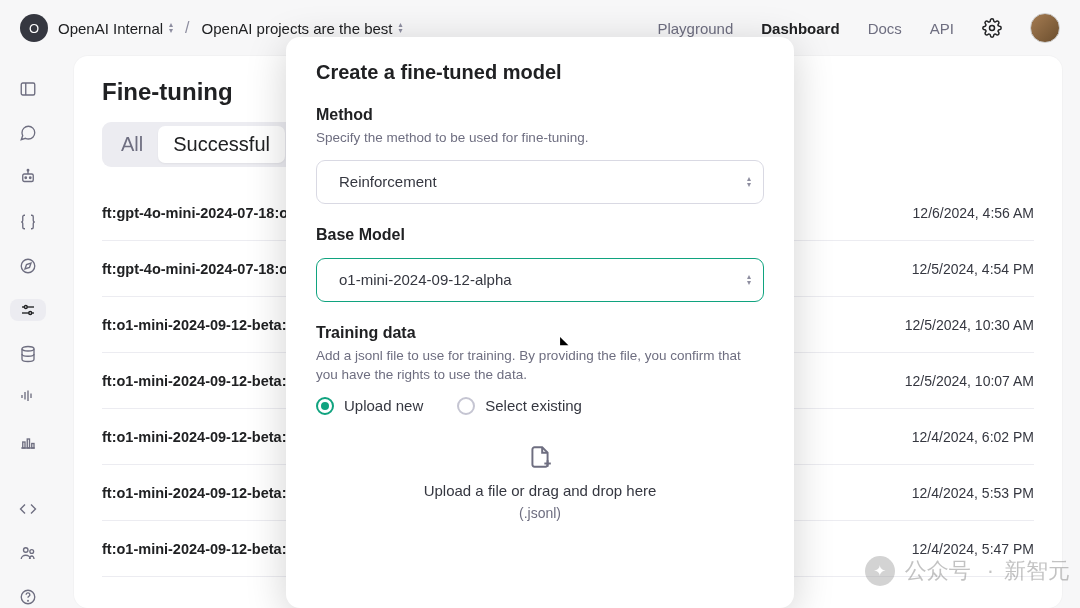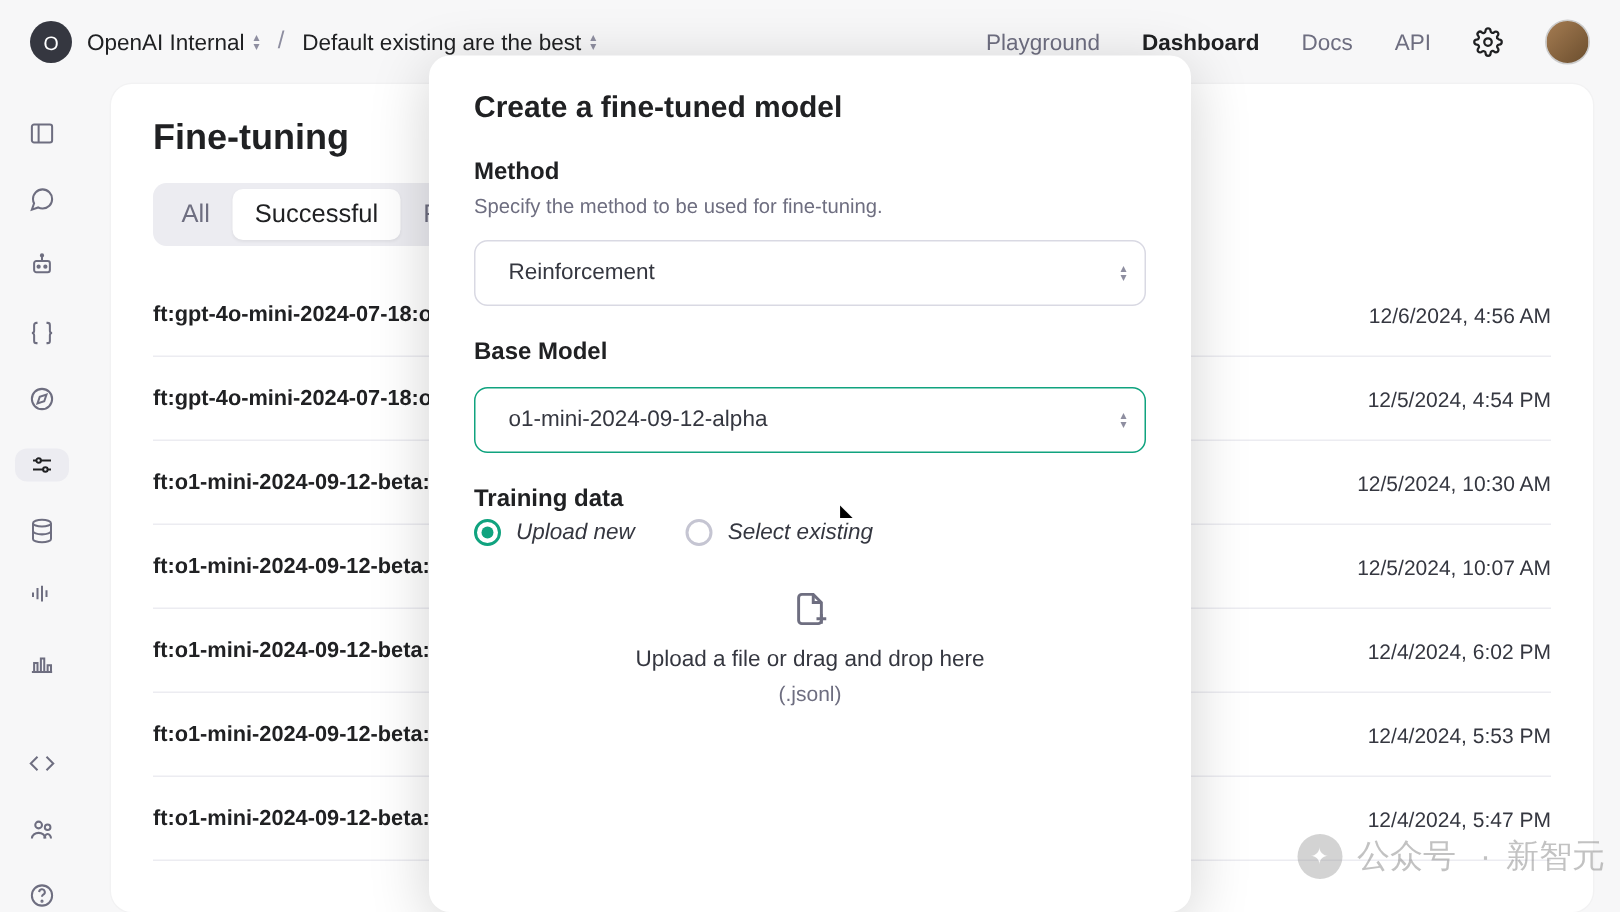--- a/index.html
+++ b/index.html
@@ -29,40 +29,40 @@
   .panel { background: #fff; border-radius: 14px; padding: 22px 28px; height: 100%; overflow: hidden; box-shadow: 0 0 0 1px rgba(0,0,0,0.02); }
   .panel-head { display: flex; align-items: center; margin-bottom: 6px; }
   .page-title { font-size: 24px; font-weight: 700; }
   .panel-actions { margin-left: auto; display: flex; gap: 10px; }
   .btn { height: 38px; border-radius: 9px; border: none; font-size: 14.5px; font-weight: 500; display: inline-flex; align-items: center; gap: 7px; padding: 0 15px; cursor: pointer; }
   .btn-secondary { background: #ececf1; color: #202123; }
   .btn-primary { background: #10a37f; color: #fff; font-weight: 600; }
   .plus { font-size: 17px; font-weight: 700; line-height: 1; }
   
   .tabs { display: flex; gap: 0; margin-top: 16px; background: #ececf1; border-radius: 9px; padding: 4px; width: fit-content; }
-  .tab { padding: 7px 15px; border-radius: 7px; font-size: 17px; color: #6e6e80; cursor: pointer; }
+  .tab { padding: 7px 15px; border-radius: 7px; font-size: 20px; color: #6e6e80; cursor: pointer; }
   .tab.active { background: #fff; color: #202123; font-weight: 500; box-shadow: 0 1px 2px rgba(0,0,0,0.05); }
   
   .job-list { margin-top: 18px; }
   .job-row { display: flex; align-items: center; height: 56px; border-bottom: 1px solid #ececf1; }
   .job-name { font-size: 14.5px; font-weight: 600; color: #202123; white-space: nowrap; overflow: hidden; text-overflow: ellipsis; }
   .job-date { margin-left: auto; font-size: 14px; color: #353740; white-space: nowrap; }
   
   
   .modal-scrim { position: absolute; inset: 0; background: rgba(255,255,255,0); }
   .modal { position: absolute; left: 50%; top: 37px; transform: translateX(-50%); width: 508px; background: #fff; border-radius: 14px; box-shadow: 0 8px 40px rgba(0,0,0,0.18); padding: 24px 30px 30px; height: 571px; overflow: hidden; }
   .modal-title { font-size: 20px; font-weight: 700; margin-bottom: 22px; }
   .field-label { font-size: 16px; font-weight: 700; margin-bottom: 4px; }
   .field-desc { font-size: 13.5px; color: #6e6e80; line-height: 1.45; margin-bottom: 12px; }
   .select { width: 100%; height: 44px; border: 1px solid #d9d9e3; border-radius: 9px; background: #fff; display: flex; align-items: center; padding: 0 22px; font-size: 15px; color: #353740; position: relative; cursor: pointer; margin-bottom: 22px; }
   .select.focused { border: 1.5px solid #10a37f; }
   .select .updown { position: absolute; right: 12px; }
   
   .radio-row { display: flex; gap: 34px; align-items: center; margin-bottom: 20px; }
-  .radio-opt { display: flex; align-items: center; gap: 10px; cursor: pointer; font-size: 15px; color: #353740; font-style: italic; }
+  .radio-opt { display: flex; align-items: center; gap: 10px; cursor: pointer; font-size: 15px; color: #353740; }
   .radio-ring { width: 18px; height: 18px; border-radius: 50%; border: 2px solid #c5c5d2; display: flex; align-items: center; justify-content: center; }
   .radio-opt.selected .radio-ring { border-color: #10a37f; }
   .radio-dot { width: 8px; height: 8px; border-radius: 50%; background: #10a37f; display: none; }
   .radio-opt.selected .radio-dot { display: block; }
   
   .dropzone { border: 1px dashed transparent; border-radius: 10px; text-align: center; padding: 8px 10px 14px; }
   .dz-icon { margin: 0 auto 12px; width: 26px; height: 26px; color: #6e6e80; }
   .dz-text { font-size: 15px; color: #353740; margin-bottom: 6px; }
   .dz-sub { font-size: 14px; color: #6e6e80; }
   
@@ -82,21 +82,21 @@
     </div>
   <div class="org-name">
     <span>OpenAI Internal</span>
     <span class="updown">
         <span>▴</span>
         <span>▾</span>
       </span>
   </div>
   <span class="crumb-sep">/</span>
   <div class="project-name">
-    <span>Default existing are the best</span>
+    <span>OpenAI projects are the best</span>
     <span class="updown">
         <span>▴</span>
         <span>▾</span>
       </span>
   </div>
   <div class="topnav">
     <a>Playground</a>
     <a class="active">Dashboard</a>
     <a>Docs</a>
     <a>API</a>
@@ -255,20 +255,21 @@
   <div style="height:10px"></div>
   <div class="select focused">
     <span>o1-mini-2024-09-12-alpha</span>
     <span class="updown">
         <span>▴</span>
         <span>▾</span>
       </span>
   </div>
 
   <div class="field-label">Training data</div>
+  <div class="field-desc">Add a jsonl file to use for training. By providing the file, you confirm that you have the rights to use the data.</div>
   <div class="radio-row">
     <div class="radio-opt selected">
       <span class="radio-ring">
           <span class="radio-dot"></span>
         </span>
       <span>Upload new</span>
     </div>
     <div class="radio-opt">
       <span class="radio-ring"></span>
       <span>Select existing</span>

